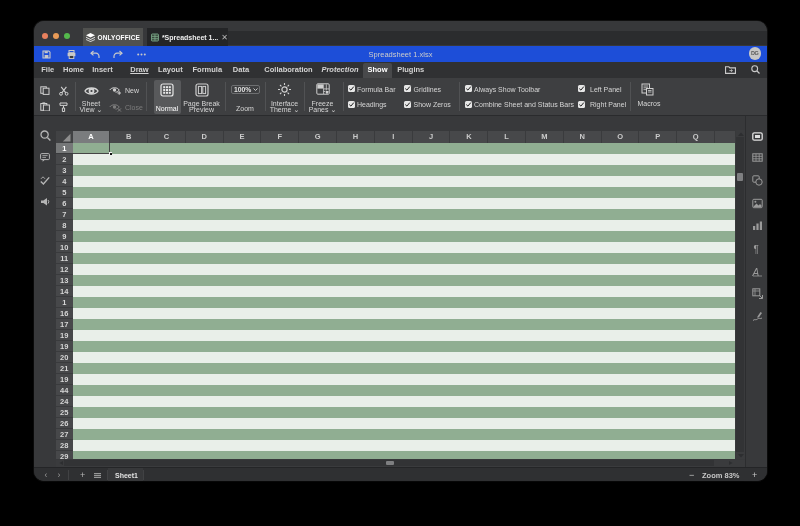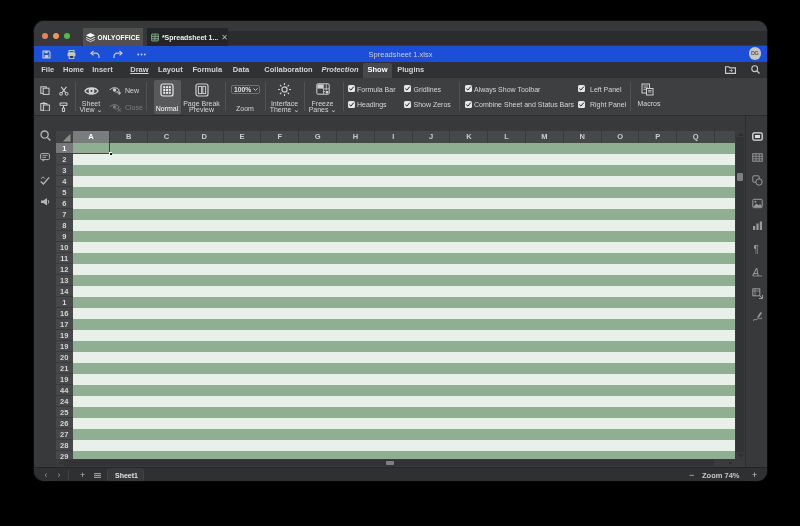--- a/index.html
+++ b/index.html
@@ -466,17 +466,17 @@
     <svg class="abs" style="left:60px; top:4.5px;" width="7" height="5.5" viewBox="0 0 7 5.5">
         <g stroke="#b0b0b0" stroke-width="1">
           <path d="M0 0.7 H7 M0 2.7 H7 M0 4.7 H7"></path>
         </g>
       </svg>
     <div class="ssep" style="left:72.5px;"></div>
     <div class="abs" style="left:73.5px;top:0;width:35px;height:14px;background:#37383a;"></div>
     <span class="it" style="left:81px; color:#e3e3e3; font-size:7px; font-weight:bold; line-height:15px;">Sheet1</span>
     <div class="ssep" style="left:108.5px;"></div>
     <span class="it" style="left:655px; color:#c8c8c8; font-size:9px;">−</span>
-    <span class="it" style="left:668px; color:#c8c8c8; font-size:7.5px; font-weight:bold; line-height:15px;">Zoom 74%</span>
+    <span class="it" style="left:668px; color:#c8c8c8; font-size:7.5px; font-weight:bold; line-height:15px;">Zoom 83%</span>
     <span class="it" style="left:718px; color:#c8c8c8; font-size:9px;">+</span>
   </div>
 
 </div>
 
 </body></html>

